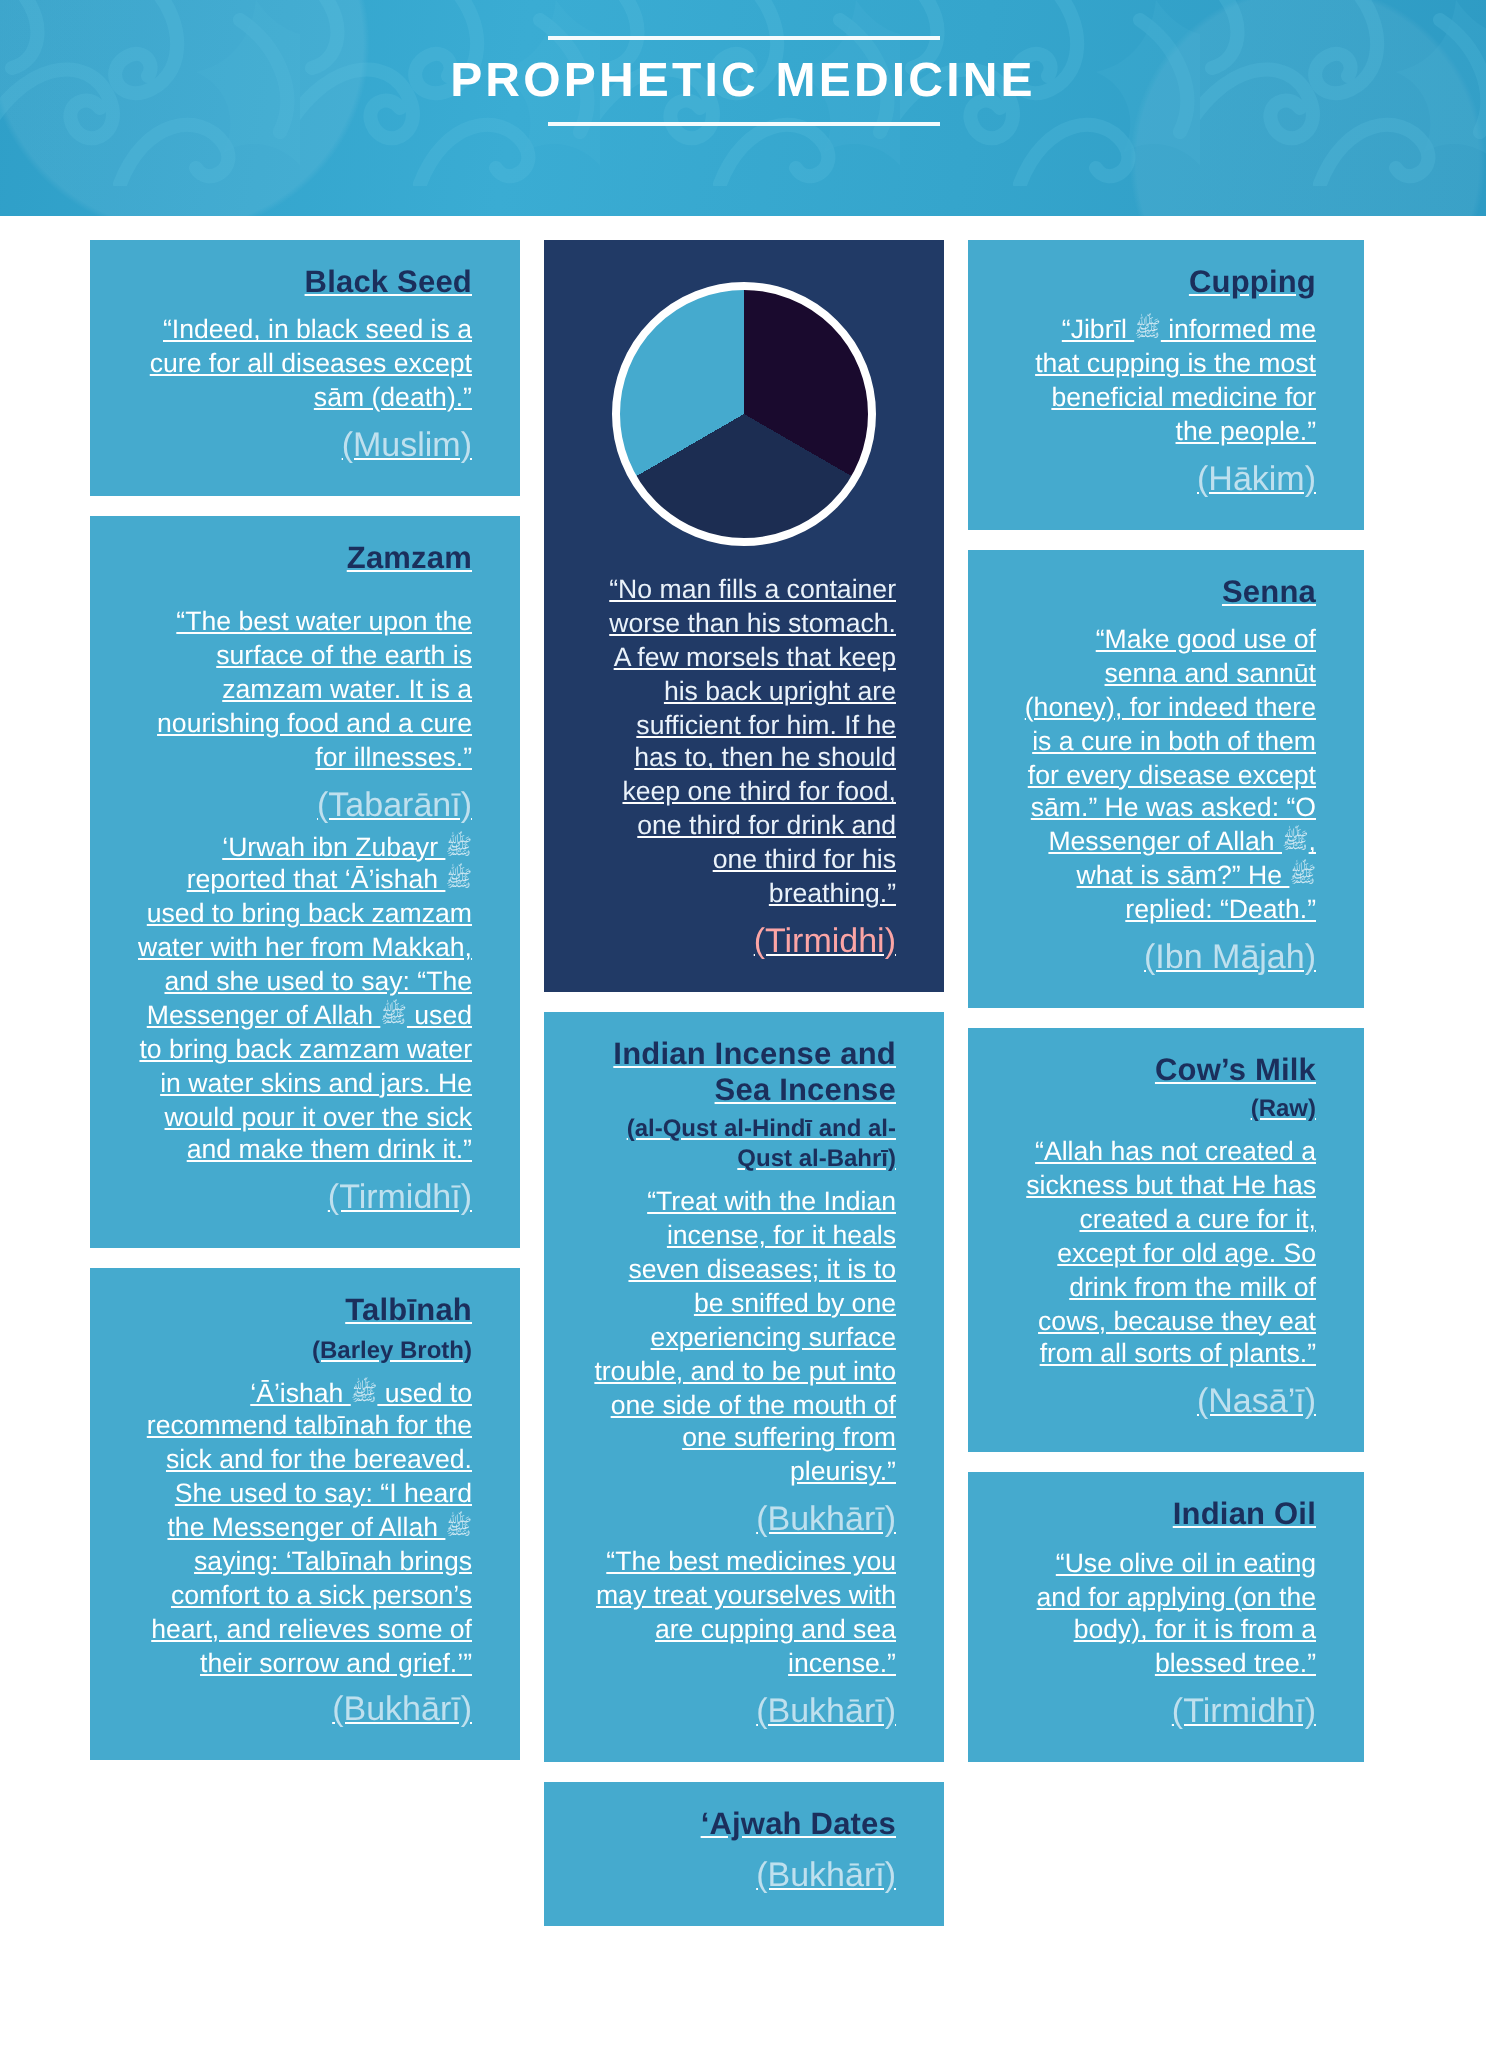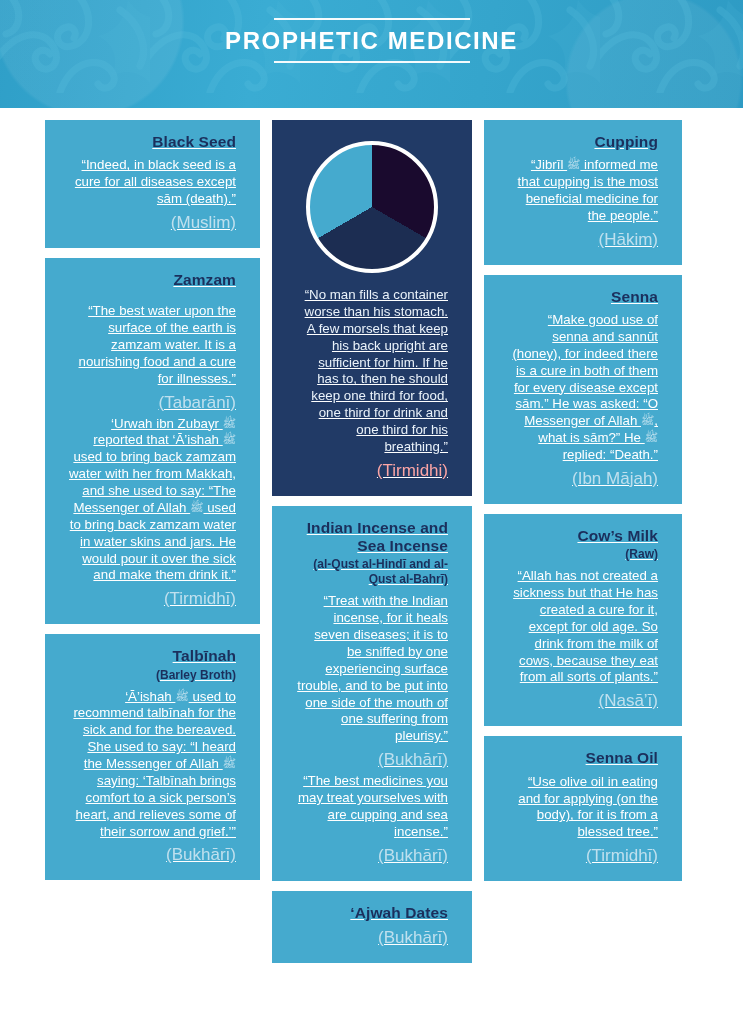--- a/index.html
+++ b/index.html
@@ -236,21 +236,21 @@
       </div>
 
       <div class="card">
         <div class="card-title">Cow’s Milk</div>
         <div class="card-subtitle">(Raw)</div>
         <div class="quote">“Allah has not created a sickness but that He has created a cure for it, except for old age. So drink from the milk of cows, because they eat from all sorts of plants.”</div>
         <div class="source">(Nasā’ī)</div>
       </div>
 
       <div class="card">
-        <div class="card-title">Senna Oil</div>
+        <div class="card-title">Indian Oil</div>
         <div class="quote">“Use olive oil in eating and for applying (on the body), for it is from a blessed tree.”</div>
         <div class="source">(Tirmidhī)</div>
       </div>
 
 
     </div>
 
   </div>
 </div>
 

